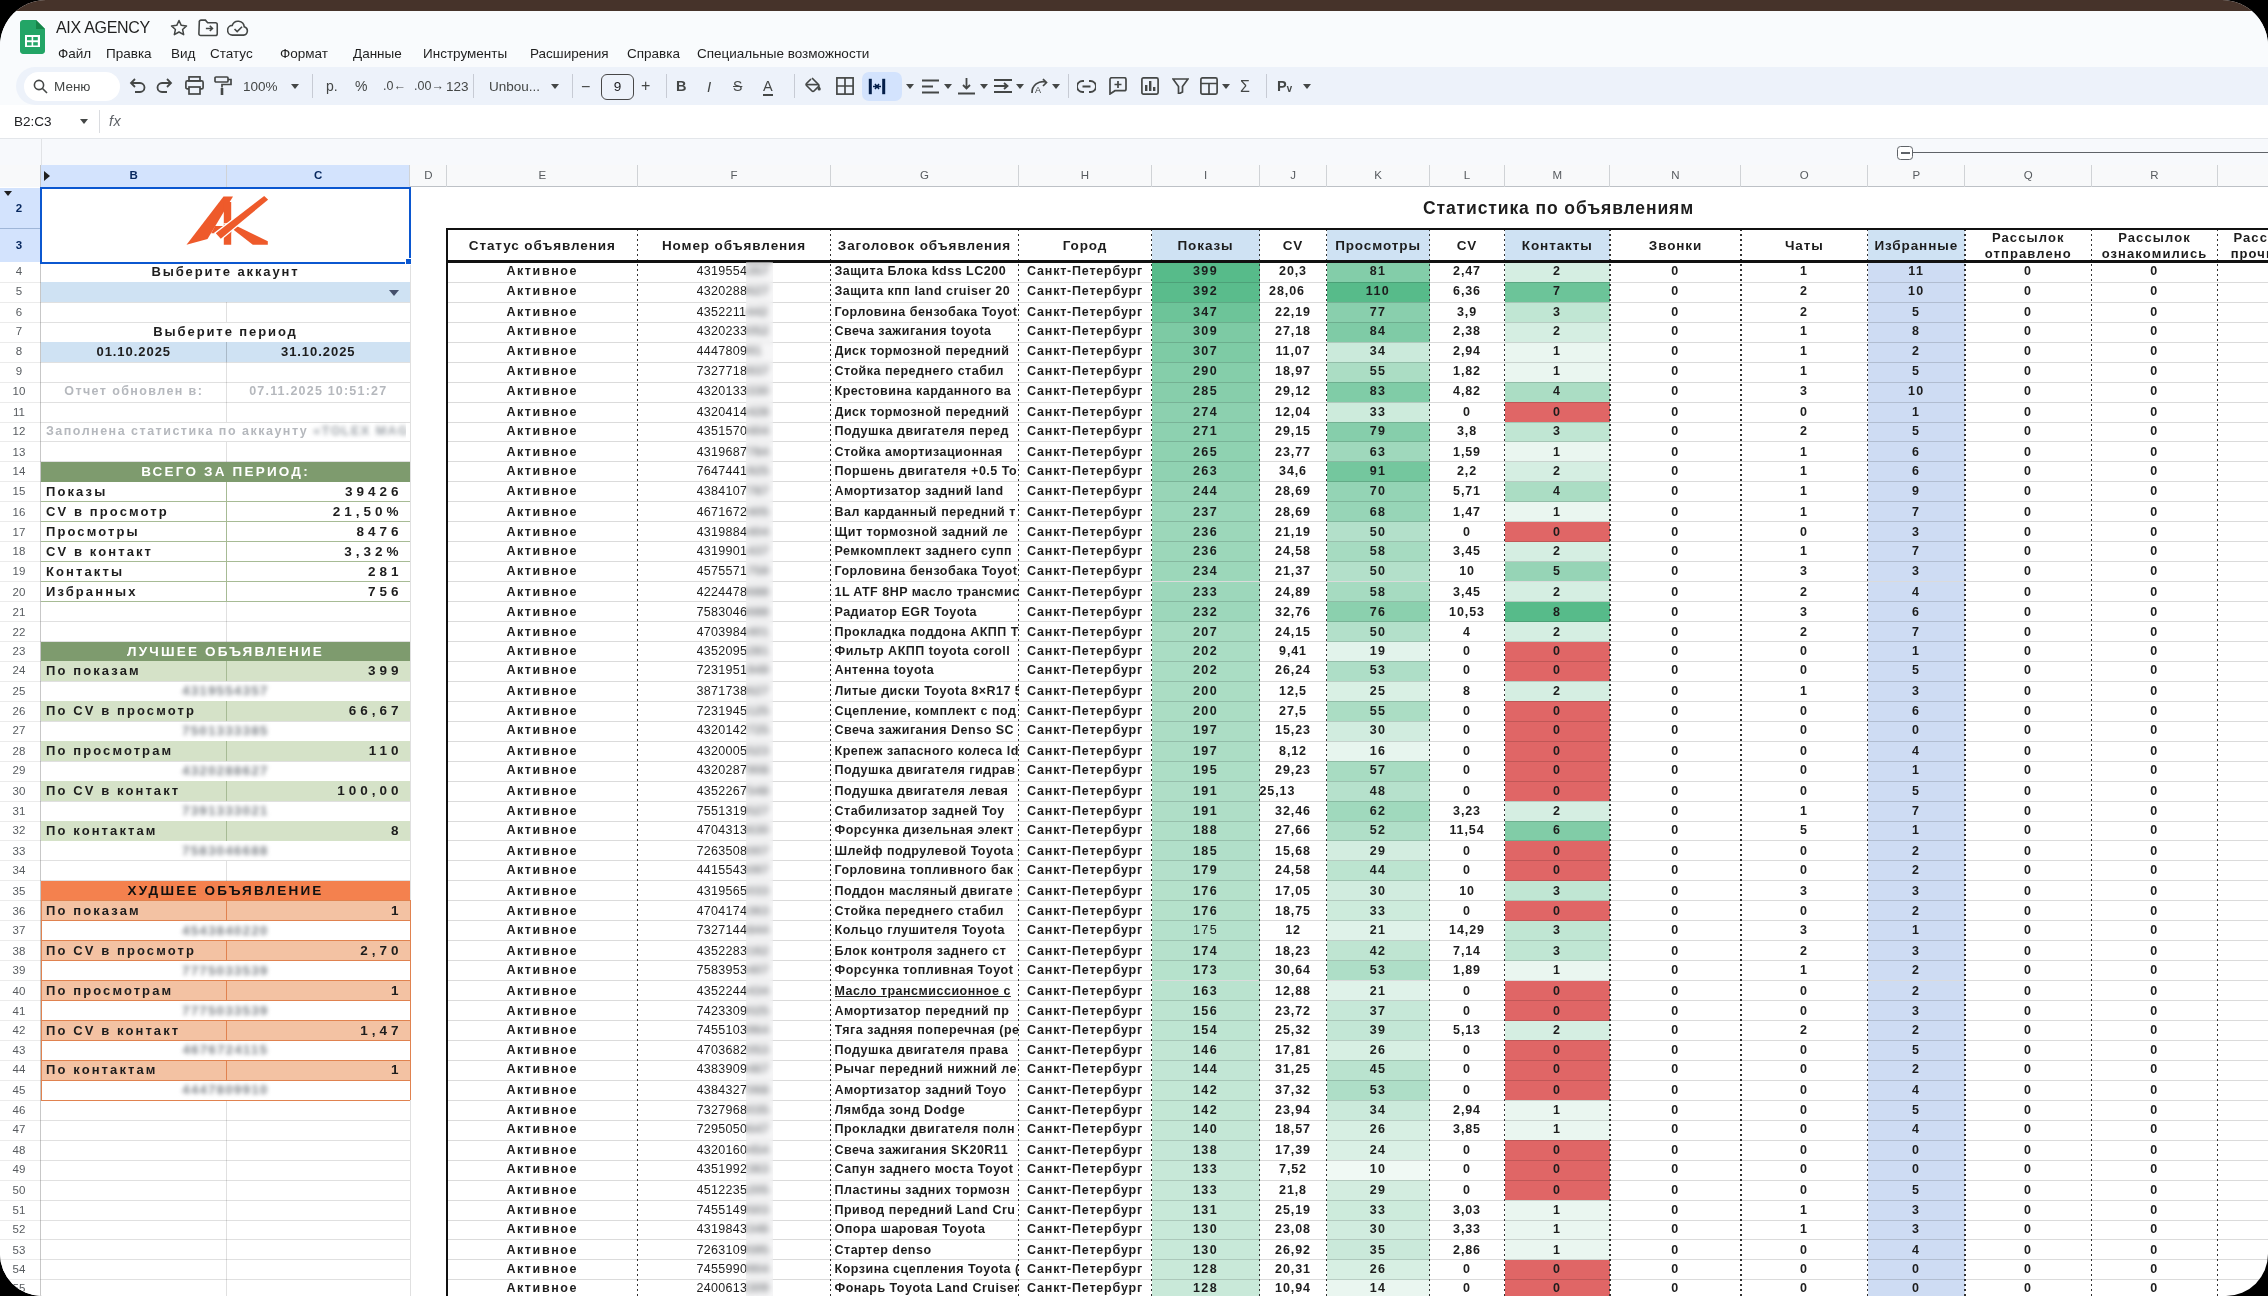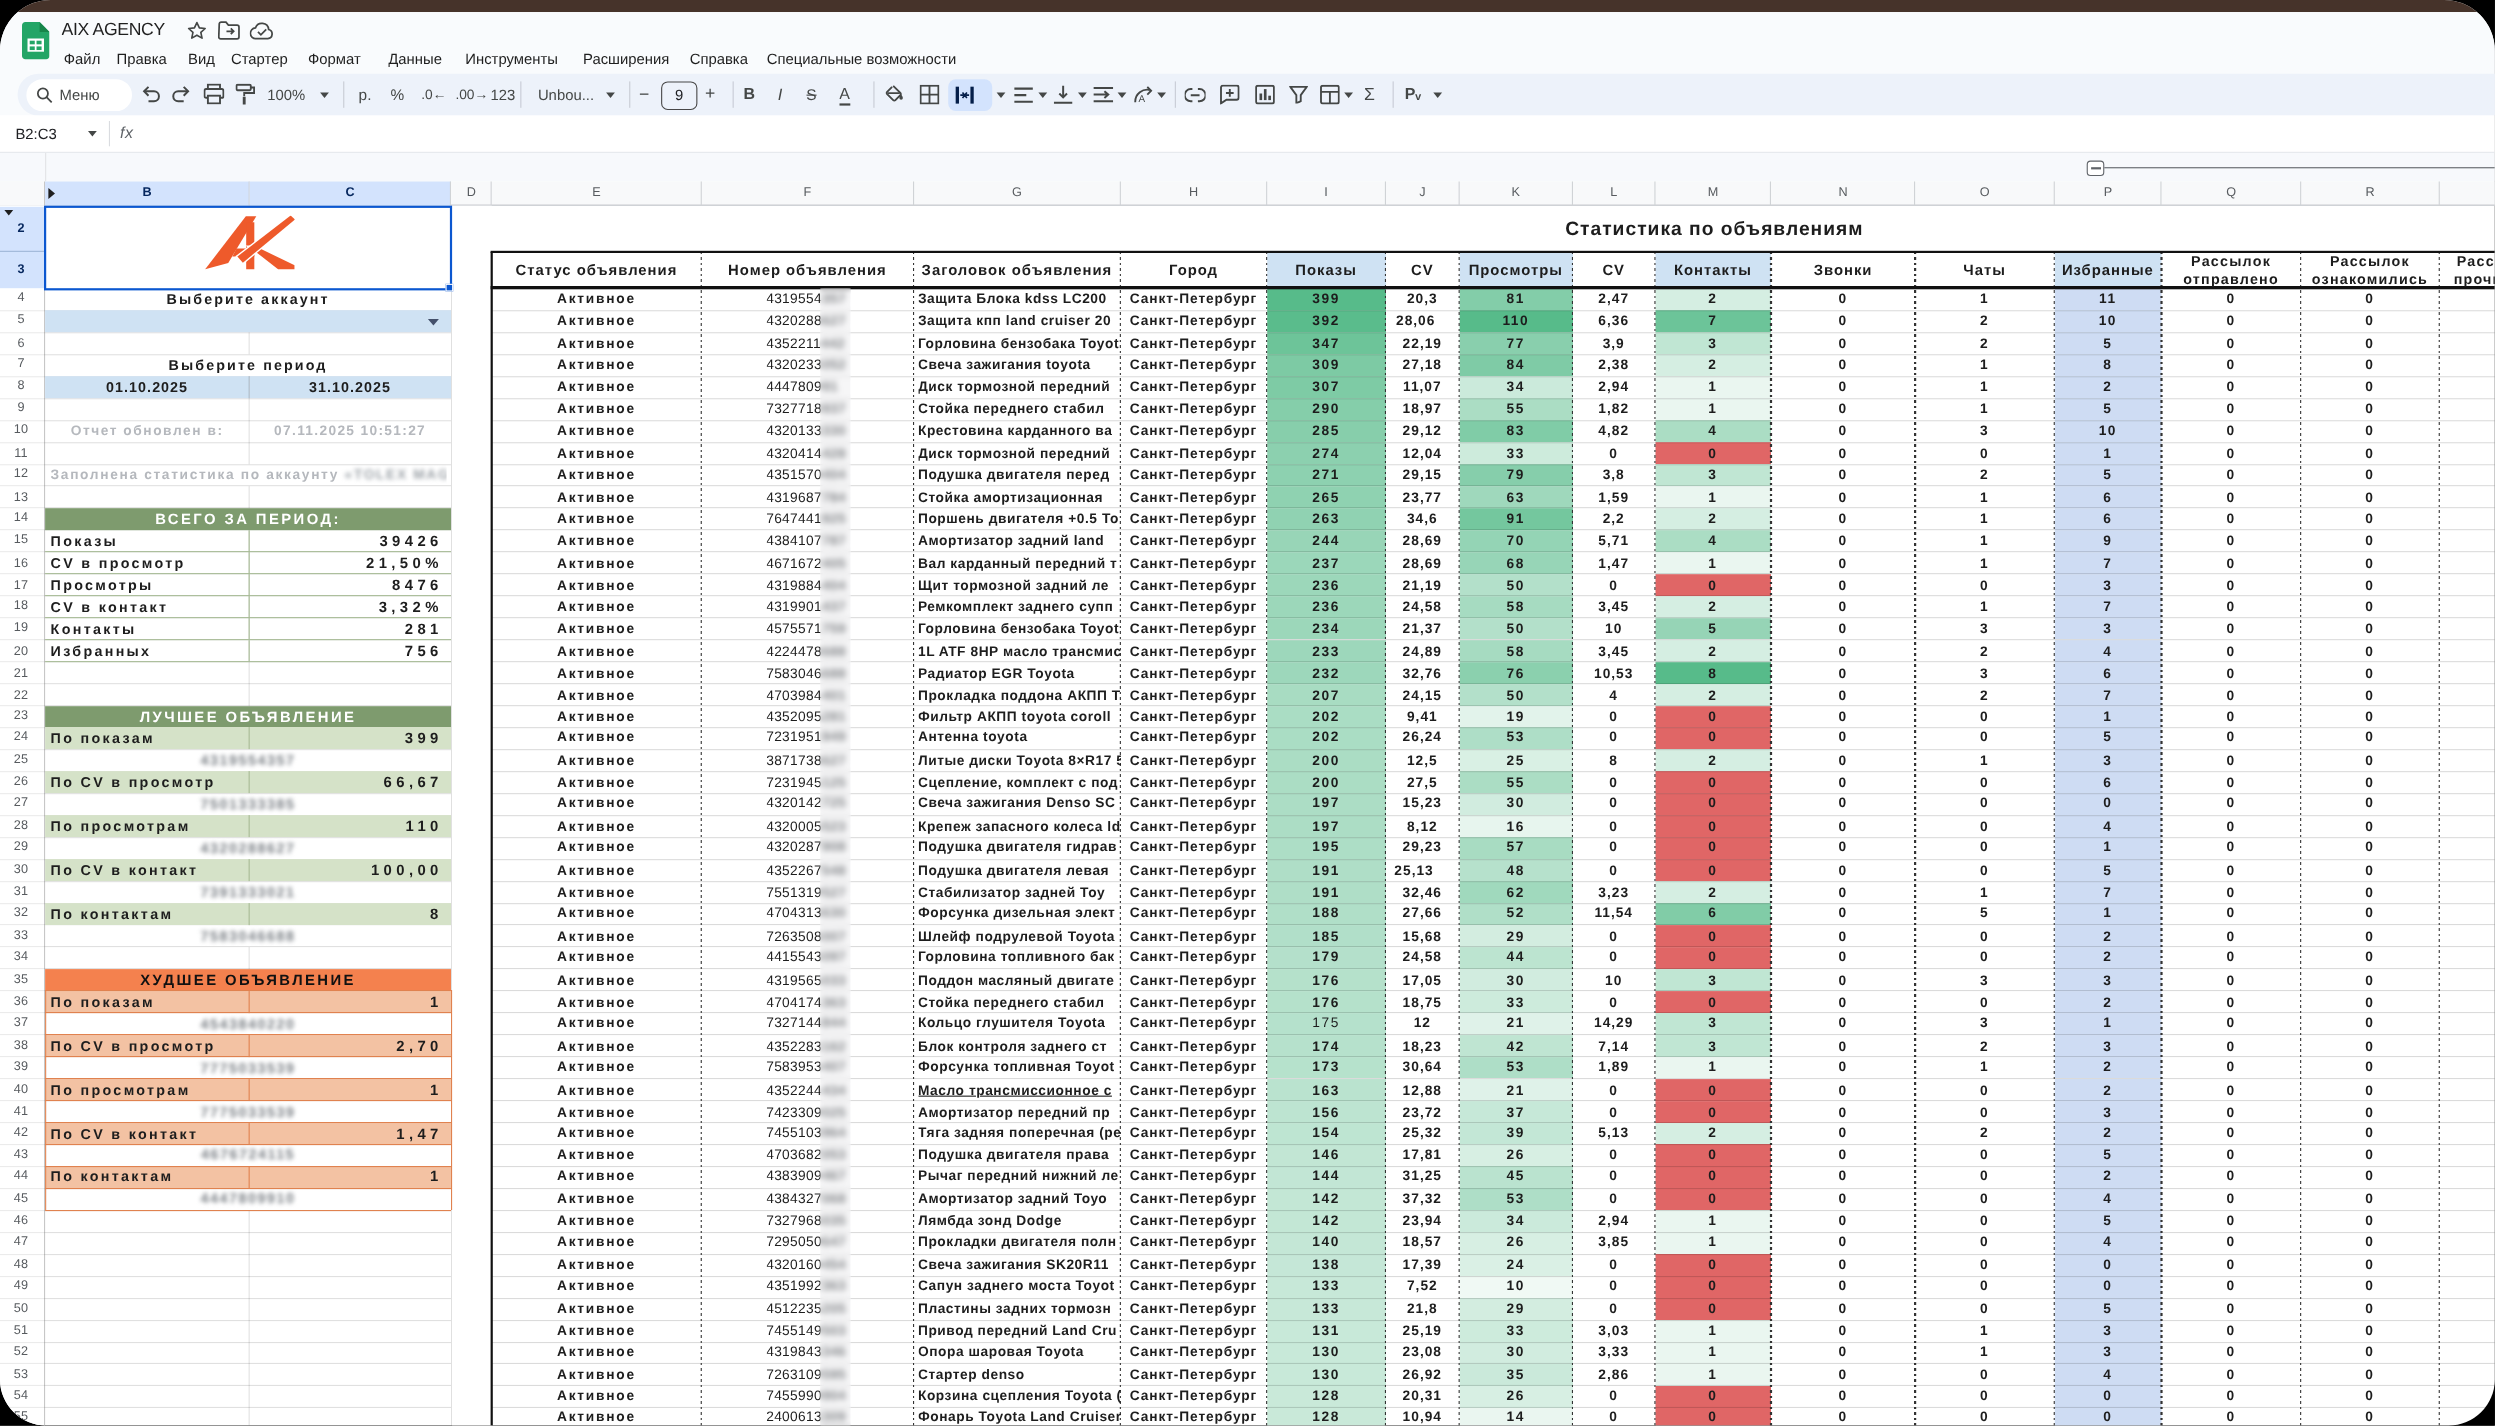--- a/index.html
+++ b/index.html
@@ -31,21 +31,21 @@
 <path d="M1.5 3 a2 2 0 0 1 2-2 h5 l2.5 3 h9 a2 2 0 0 1 2 2 v10.5 a2 2 0 0 1-2 2 h-17 a2 2 0 0 1-2-2 Z" fill="none" stroke="#444746" stroke-width="1.8"></path>
 <path d="M9 10.5 h7 M13.5 7.5 l3 3 -3 3" fill="none" stroke="#444746" stroke-width="1.8"></path>
     </svg>
 <svg class="a" style="left:227px;top:20px" width="23" height="17" viewBox="0 0 26 18">
 <path d="M6.5 16.5 a5.5 5.5 0 0 1-.6-11 a7 7 0 0 1 13.6 1.6 a4.8 4.8 0 0 1-.8 9.4 Z" fill="none" stroke="#444746" stroke-width="1.8"></path>
 <path d="M8.5 9.5 l3 3 5.5-5.5" fill="none" stroke="#444746" stroke-width="1.8"></path>
     </svg>
 <div class="a" style="left:58.0px;top:44.0px;width:300.0px;height:20.0px;font-size:13.5px;letter-spacing:0px;font-weight:400;color:#1f1f1f;text-align:left;line-height:20.0px;white-space:nowrap;overflow:hidden;">Файл</div>
 <div class="a" style="left:106.0px;top:44.0px;width:300.0px;height:20.0px;font-size:13.5px;letter-spacing:0px;font-weight:400;color:#1f1f1f;text-align:left;line-height:20.0px;white-space:nowrap;overflow:hidden;">Правка</div>
 <div class="a" style="left:171.0px;top:44.0px;width:300.0px;height:20.0px;font-size:13.5px;letter-spacing:0px;font-weight:400;color:#1f1f1f;text-align:left;line-height:20.0px;white-space:nowrap;overflow:hidden;">Вид</div>
-<div class="a" style="left:210.0px;top:44.0px;width:300.0px;height:20.0px;font-size:13.5px;letter-spacing:0px;font-weight:400;color:#1f1f1f;text-align:left;line-height:20.0px;white-space:nowrap;overflow:hidden;">Стартер</div>
+<div class="a" style="left:210.0px;top:44.0px;width:300.0px;height:20.0px;font-size:13.5px;letter-spacing:0px;font-weight:400;color:#1f1f1f;text-align:left;line-height:20.0px;white-space:nowrap;overflow:hidden;">Статус</div>
 <div class="a" style="left:280.0px;top:44.0px;width:300.0px;height:20.0px;font-size:13.5px;letter-spacing:0px;font-weight:400;color:#1f1f1f;text-align:left;line-height:20.0px;white-space:nowrap;overflow:hidden;">Формат</div>
 <div class="a" style="left:353.0px;top:44.0px;width:300.0px;height:20.0px;font-size:13.5px;letter-spacing:0px;font-weight:400;color:#1f1f1f;text-align:left;line-height:20.0px;white-space:nowrap;overflow:hidden;">Данные</div>
 <div class="a" style="left:423.0px;top:44.0px;width:300.0px;height:20.0px;font-size:13.5px;letter-spacing:0px;font-weight:400;color:#1f1f1f;text-align:left;line-height:20.0px;white-space:nowrap;overflow:hidden;">Инструменты</div>
 <div class="a" style="left:530.0px;top:44.0px;width:300.0px;height:20.0px;font-size:13.5px;letter-spacing:0px;font-weight:400;color:#1f1f1f;text-align:left;line-height:20.0px;white-space:nowrap;overflow:hidden;">Расширения</div>
 <div class="a" style="left:627.0px;top:44.0px;width:300.0px;height:20.0px;font-size:13.5px;letter-spacing:0px;font-weight:400;color:#1f1f1f;text-align:left;line-height:20.0px;white-space:nowrap;overflow:hidden;">Справка</div>
 <div class="a" style="left:697.0px;top:44.0px;width:300.0px;height:20.0px;font-size:13.5px;letter-spacing:0px;font-weight:400;color:#1f1f1f;text-align:left;line-height:20.0px;white-space:nowrap;overflow:hidden;">Специальные возможности</div>
 <div class="a" style="left:16.0px;top:66.5px;width:2270.0px;height:38.0px;background:#edf2fa;border-radius:21px 0 0 21px"></div>
 <div class="a" style="left:24.0px;top:71.5px;width:96.0px;height:29.0px;background:#fff;border-radius:15px"></div>
 <svg class="a" style="left:33px;top:78.5px" width="15" height="15" viewBox="0 0 15 15">
 <circle cx="6" cy="6" r="4.6" fill="none" stroke="#444746" stroke-width="1.6"></circle>
@@ -1160,21 +1160,21 @@
 <div class="a" style="left:1610.0px;top:761.1px;width:131.0px;height:19.9px;font-size:12.5px;letter-spacing:1.4px;font-weight:600;color:#1d1d1d;text-align:center;line-height:19.9px;white-space:nowrap;overflow:hidden;">0</div>
 <div class="a" style="left:1741.0px;top:761.1px;width:126.5px;height:19.9px;font-size:12.5px;letter-spacing:1.4px;font-weight:600;color:#1d1d1d;text-align:center;line-height:19.9px;white-space:nowrap;overflow:hidden;">0</div>
 <div class="a" style="left:1867.5px;top:761.1px;width:97.5px;height:19.9px;font-size:12.5px;letter-spacing:1.4px;font-weight:600;color:#1d1d1d;text-align:center;line-height:19.9px;white-space:nowrap;overflow:hidden;">1</div>
 <div class="a" style="left:1965.0px;top:761.1px;width:126.5px;height:19.9px;font-size:12.5px;letter-spacing:1.4px;font-weight:600;color:#1d1d1d;text-align:center;line-height:19.9px;white-space:nowrap;overflow:hidden;">0</div>
 <div class="a" style="left:2091.5px;top:761.1px;width:126.0px;height:19.9px;font-size:12.5px;letter-spacing:1.4px;font-weight:600;color:#1d1d1d;text-align:center;line-height:19.9px;white-space:nowrap;overflow:hidden;">0</div>
 <div class="a" style="left:447.0px;top:781.1px;width:190.5px;height:20.0px;font-size:12.5px;letter-spacing:1.6px;font-weight:600;color:#1d1d1d;text-align:center;line-height:20.0px;white-space:nowrap;overflow:hidden;">Активное</div>
 <div class="a" style="left:696.5px;top:781.1px;width:130.0px;height:20.0px;font-size:12.5px;letter-spacing:0.3px;font-weight:400;color:#1d1d1d;text-align:left;line-height:20.0px;white-space:nowrap;overflow:hidden;">4352267<span class="bl" style="color:#4e5256">548</span></div>
 <div class="a" style="left:834.5px;top:781.1px;width:184.0px;height:20.0px;font-size:12.5px;letter-spacing:0.5px;font-weight:600;color:#1d1d1d;text-align:left;line-height:20.0px;white-space:nowrap;overflow:hidden;">Подушка двигателя левая</div>
 <div class="a" style="left:1018.5px;top:781.1px;width:133.0px;height:20.0px;font-size:12.5px;letter-spacing:0.8px;font-weight:600;color:#1d1d1d;text-align:center;line-height:20.0px;white-space:nowrap;overflow:hidden;">Санкт-Петербург</div>
 <div class="a" style="left:1151.5px;top:781.1px;width:108.0px;height:20.0px;font-size:12.5px;letter-spacing:1.4px;font-weight:600;color:#1d1d1d;text-align:center;line-height:20.0px;white-space:nowrap;overflow:hidden;">191</div>
-<div class="a" style="left:1259.5px;top:781.1px;width:52px;height:20.0px;font-size:12.5px;letter-spacing:0.9px;font-weight:600;color:#1d1d1d;text-align:center;line-height:20.0px;white-space:nowrap;overflow:hidden;">25,13</div>
+<div class="a" style="left:1259.5px;top:781.1px;width:52px;height:20.0px;font-size:12.5px;letter-spacing:0.9px;font-weight:600;color:#1d1d1d;text-align:left;line-height:20.0px;white-space:nowrap;overflow:hidden;">25,13</div>
 <div class="a" style="left:1326.5px;top:781.1px;width:103.0px;height:20.0px;font-size:12.5px;letter-spacing:1.4px;font-weight:600;color:#1d1d1d;text-align:center;line-height:20.0px;white-space:nowrap;overflow:hidden;">48</div>
 <div class="a" style="left:1429.5px;top:781.1px;width:75.0px;height:20.0px;font-size:12.5px;letter-spacing:0.9px;font-weight:600;color:#1d1d1d;text-align:center;line-height:20.0px;white-space:nowrap;overflow:hidden;">0</div>
 <div class="a" style="left:1504.5px;top:781.1px;width:105.5px;height:20.0px;font-size:12.5px;letter-spacing:1.4px;font-weight:600;color:#1d1d1d;text-align:center;line-height:20.0px;white-space:nowrap;overflow:hidden;">0</div>
 <div class="a" style="left:1610.0px;top:781.1px;width:131.0px;height:20.0px;font-size:12.5px;letter-spacing:1.4px;font-weight:600;color:#1d1d1d;text-align:center;line-height:20.0px;white-space:nowrap;overflow:hidden;">0</div>
 <div class="a" style="left:1741.0px;top:781.1px;width:126.5px;height:20.0px;font-size:12.5px;letter-spacing:1.4px;font-weight:600;color:#1d1d1d;text-align:center;line-height:20.0px;white-space:nowrap;overflow:hidden;">0</div>
 <div class="a" style="left:1867.5px;top:781.1px;width:97.5px;height:20.0px;font-size:12.5px;letter-spacing:1.4px;font-weight:600;color:#1d1d1d;text-align:center;line-height:20.0px;white-space:nowrap;overflow:hidden;">5</div>
 <div class="a" style="left:1965.0px;top:781.1px;width:126.5px;height:20.0px;font-size:12.5px;letter-spacing:1.4px;font-weight:600;color:#1d1d1d;text-align:center;line-height:20.0px;white-space:nowrap;overflow:hidden;">0</div>
 <div class="a" style="left:2091.5px;top:781.1px;width:126.0px;height:20.0px;font-size:12.5px;letter-spacing:1.4px;font-weight:600;color:#1d1d1d;text-align:center;line-height:20.0px;white-space:nowrap;overflow:hidden;">0</div>
 <div class="a" style="left:447.0px;top:801.0px;width:190.5px;height:20.0px;font-size:12.5px;letter-spacing:1.6px;font-weight:600;color:#1d1d1d;text-align:center;line-height:20.0px;white-space:nowrap;overflow:hidden;">Активное</div>
 <div class="a" style="left:696.5px;top:801.0px;width:130.0px;height:20.0px;font-size:12.5px;letter-spacing:0.3px;font-weight:400;color:#1d1d1d;text-align:left;line-height:20.0px;white-space:nowrap;overflow:hidden;">7551319<span class="bl" style="color:#4e5256">527</span></div>

